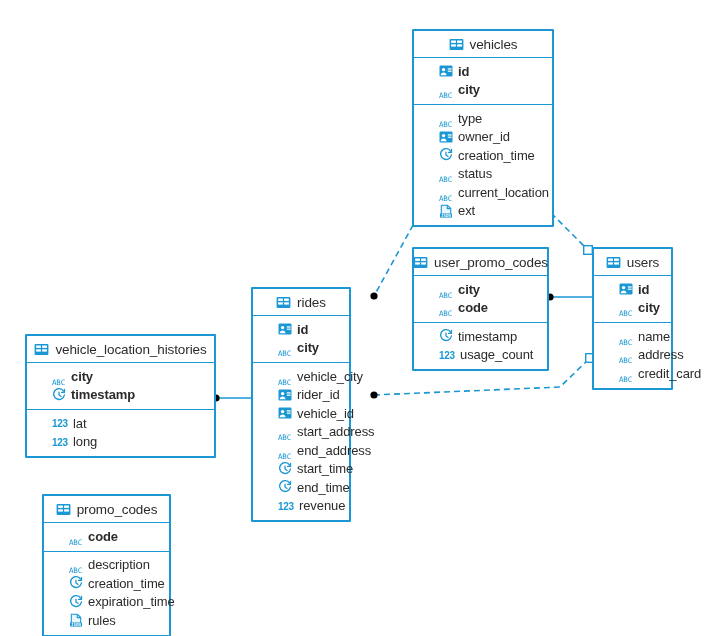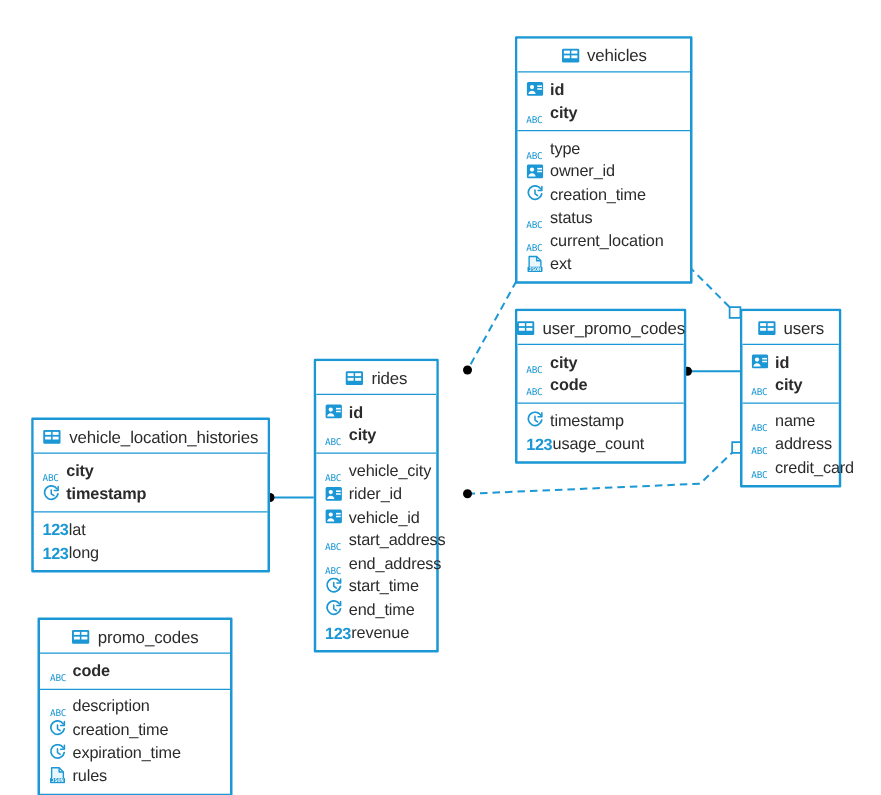--- a/index.html
+++ b/index.html
@@ -39,21 +39,21 @@
     padding:0 8px;
   }
   .tbl-title{
     font-size:13.5px;
     color:#2b2b2b;
     white-space:nowrap;
     letter-spacing:-.1px;
   }
   .tbl-section{
     box-sizing:border-box;
-    padding:4px 0 5px 0;
+    padding:4px 0 5px 18px;
   }
   .tbl-section + .tbl-section{
     border-top:1px solid #1a97d4;
   }
   .field{
     display:flex;
     align-items:center;
     gap:5px;
     height:18.5px;
     padding:0 6px 0 7px;
@@ -77,21 +77,21 @@
   .ico-abc{
     font-size:7.5px;
     font-weight:normal;
     color:#1a97d4;
     line-height:14px;
     letter-spacing:-.2px;
     font-family:"DejaVu Sans Mono","Liberation Mono",monospace;
     margin-top:13px;
   }
   .ico-123{
-    font-size:13px;
+    font-size:10px;
     font-weight:bold;
     color:#1a97d4;
     line-height:16px;
     letter-spacing:-.3px;
     font-family:"Liberation Sans",sans-serif;
     width:16px;flex:0 0 16px;
   }
   .hdr-ico{width:15px;height:15px;flex:0 0 15px;}
 </style>
 </head>
@@ -418,21 +418,21 @@
           <div class="field">
             <span class="ico ico-123">123</span>
             <span class="field-name">lat</span>
           </div>
           <div class="field">
             <span class="ico ico-123">123</span>
             <span class="field-name">long</span>
           </div>
         </div>
       </div>
-      <div class="table-box" style="left: 30px; top: 494px; width: 156px; text-align: right;">
+      <div class="table-box" style="left: 42px; top: 494px; width: 129px;">
         <div class="tbl-header">
           <span class="ico hdr-ico">
             <svg viewBox="0 0 15 15" width="15" height="15">
               <rect x="0.6" y="2" width="13.8" height="11" rx="1.1" fill="#1a97d4"></rect>
               <rect x="2.1" y="3.5" width="4.8" height="2.4" fill="#fff"></rect>
               <rect x="8.1" y="3.5" width="4.8" height="2.4" fill="#fff"></rect>
               <rect x="2.1" y="7.3" width="4.8" height="2.3" fill="#fff"></rect>
               <rect x="8.1" y="7.3" width="4.8" height="2.3" fill="#fff"></rect>
             </svg>
           </span>

